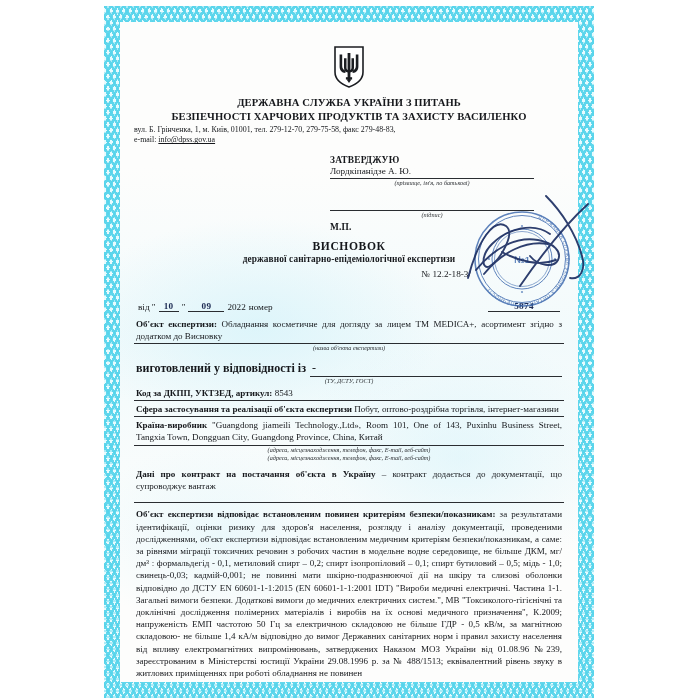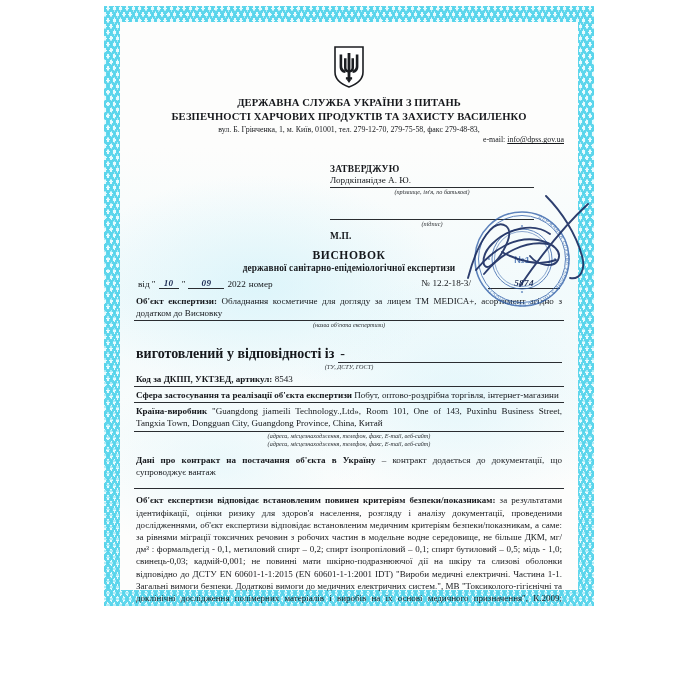--- a/index.html
+++ b/index.html
@@ -16,21 +16,21 @@
     color: #16181c;
     position: relative;
   }
 
   
   #page {
     position: absolute;
     left: 104px;
     top: 6px;
     width: 490px;
-    height: 600px;
+    height: 692px;
     background: #fefefe;
     overflow: hidden;
   }
 
   
   #page::before {
     content: "";
     position: absolute;
     inset: 0;
     background:
@@ -73,31 +73,31 @@
   .emblem-wrap { text-align: center; margin: 18px 0 4px; }
   .emblem { display: inline-block; }
   .org-line {
     text-align: center;
     font-weight: bold;
     font-size: 10.6px;
     letter-spacing: .1px;
     line-height: 1.28;
   }
   .org-addr {
-    text-align: center;
+    text-align: left;
     font-size: 7.9px;
     line-height: 1.3;
     margin-top: 2px;
   }
-  .org-email { text-align: right; font-size: 7.9px; line-height: 1.3; }
+  .org-email { text-align: left; font-size: 7.9px; line-height: 1.3; }
   .org-email .mail { text-decoration: underline; }
 
   
   .approve {
-    margin: 18px 0 0 0;
+    margin: 9px 0 0 0;
     padding-left: 196px;
     position: relative;
     font-size: 9.2px;
   }
   .approve-title { font-weight: bold; font-size: 9.4px; letter-spacing: .2px; }
   .approve-post,
   .approve-name {
     border-bottom: .9px solid #2a2d31;
     display: block;
     width: 204px;
@@ -138,24 +138,24 @@
     display: flex;
     align-items: flex-end;
     font-size: 9.2px;
     margin-top: 5px;
     padding: 0 4px;
   }
   .date-left { display: flex; align-items: flex-end; gap: 3px; }
   .fill { display: inline-block; border-bottom: .9px solid #2a2d31; text-align: center; }
   .hand {
     font-family: "Liberation Serif", serif;
-    font-style: italic;
     font-weight: bold;
     color: #1c2a52;
     letter-spacing: .3px;
+    margin-top: 32px;
   }
   .w-day  { width: 20px; }
   .w-mon  { width: 36px; }
   .date-right { margin-left: auto; display: flex; align-items: flex-start; gap: 17px; }
   .w-num  { width: 72px; }
 
   
   .field {
     margin-top: 6px;
     font-size: 9.05px;
@@ -165,22 +165,22 @@
     text-align: justify;
   }
   .field b { font-weight: bold; }
   .field.no-rule { border-bottom: none; }
   .field-cap { margin-top: 0; }
   .tight { margin-top: 2px; }
 
   .inline-rule-row {
     display: flex;
     align-items: flex-start;
-    margin-top: 16px;
-    font-size: 14px;
+    margin-top: 8px;
+    font-size: 12px;
     padding: 0 2px;
   }
   .inline-rule-row .lbl { font-weight: bold; white-space: nowrap; }
   .inline-rule-row .rest {
     flex: 1;
     border-bottom: .9px solid #2a2d31;
     margin-left: 4px;
     padding-left: 2px;
   }
 

